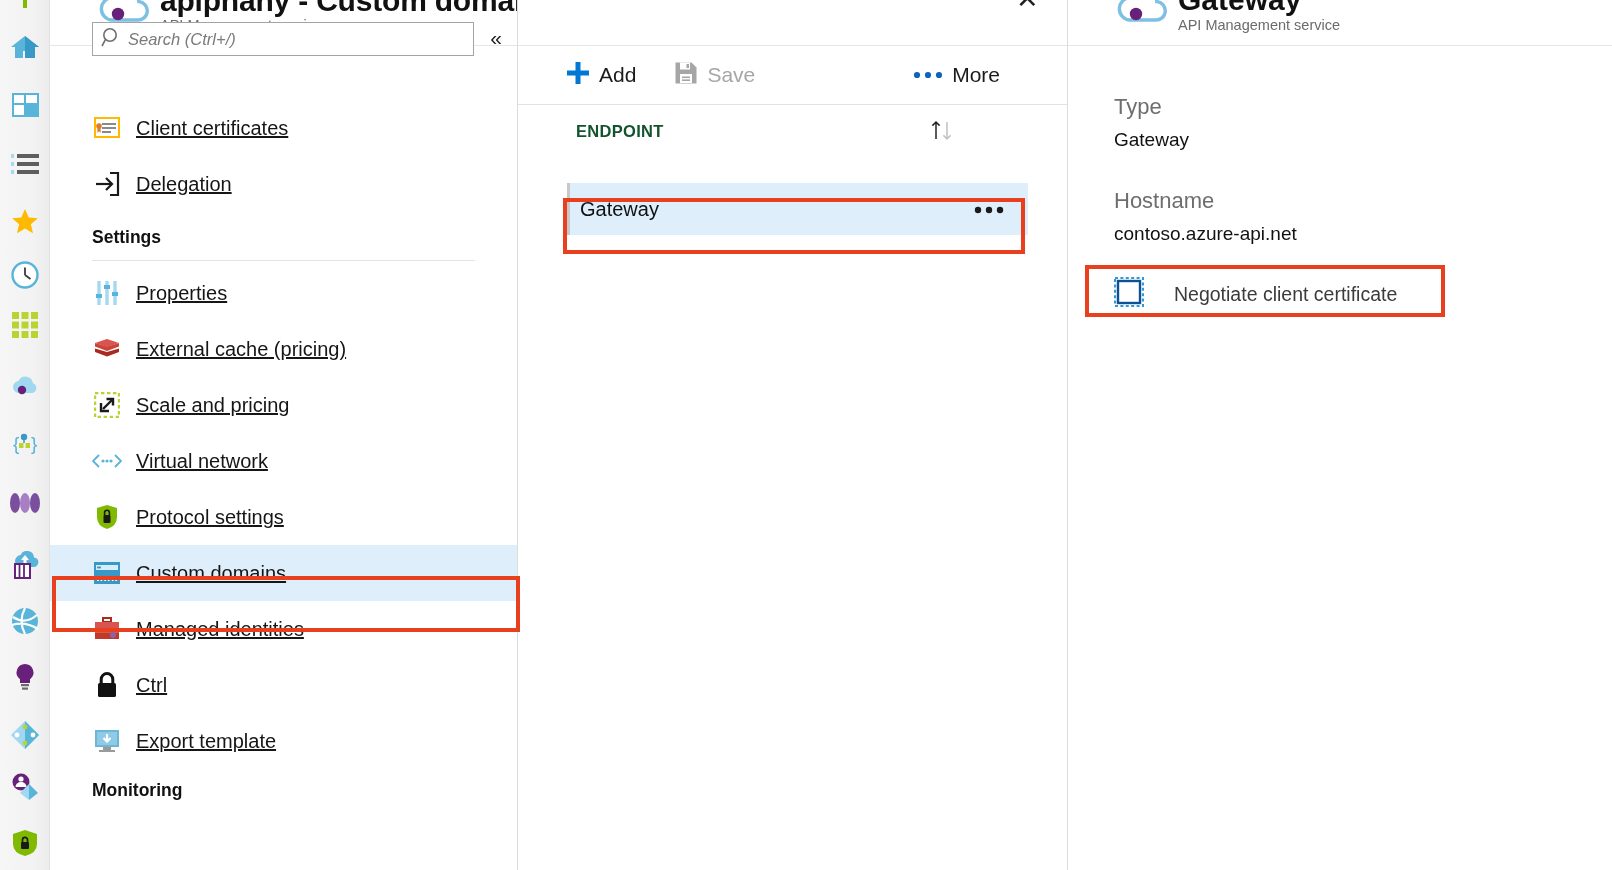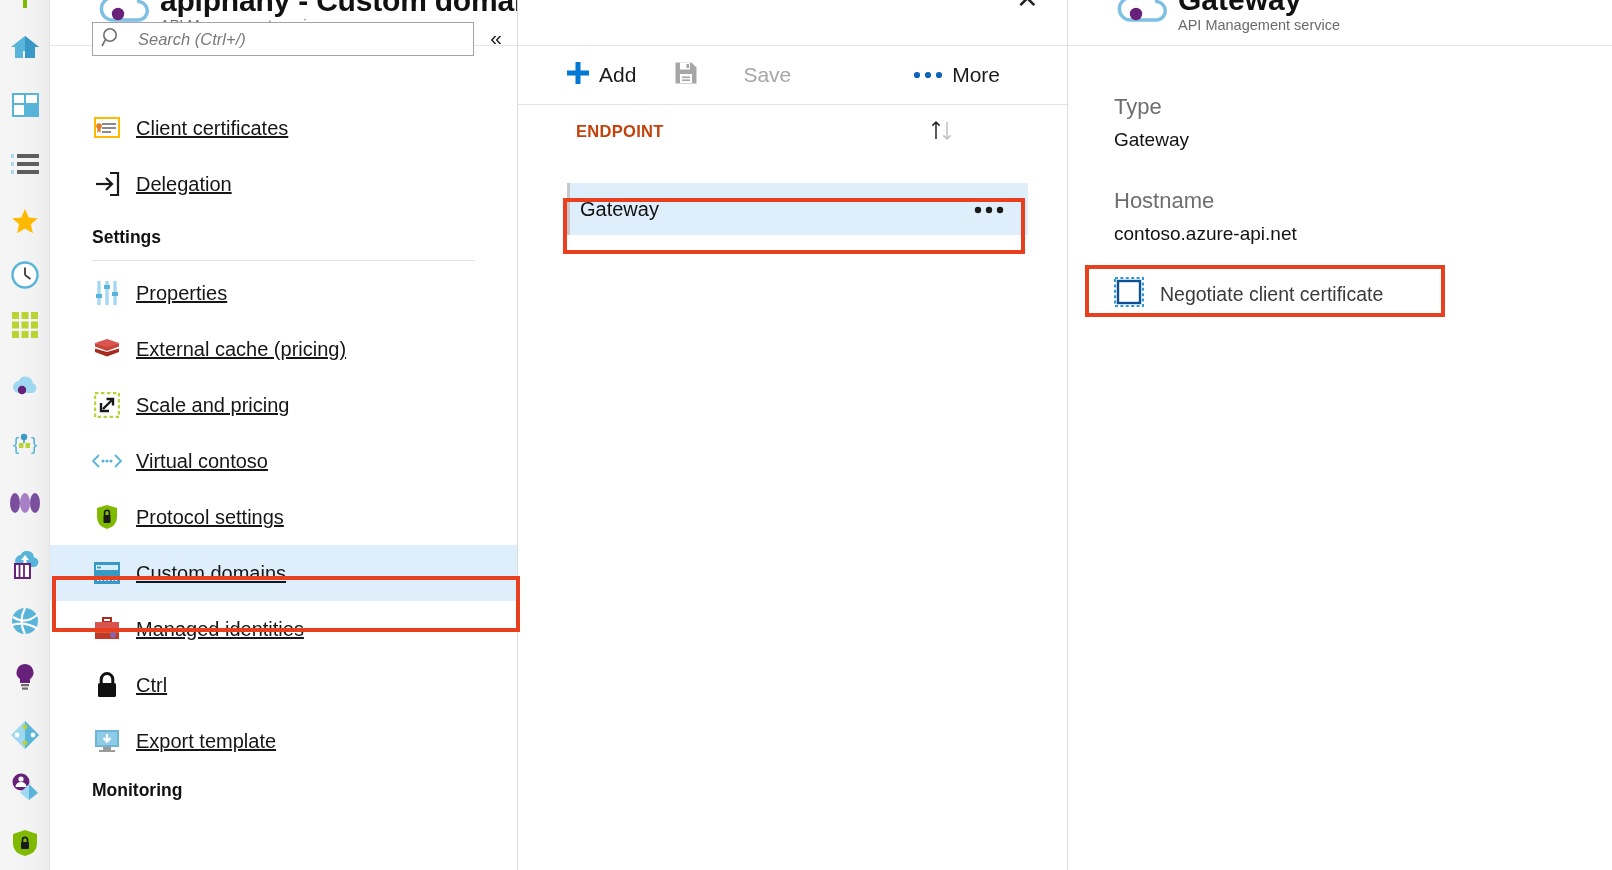--- a/index.html
+++ b/index.html
@@ -48,21 +48,21 @@
   .searchwrap { position: absolute; left: 42px; top: 22px; }
   .searchbox {
     width: 382px; height: 34px;
     border: 1px solid #a4a4a4; background: #fff;
     display: flex; align-items: center; padding-left: 8px;
   }
   .search-input {
     border: none; outline: none; background: transparent;
     font-family: "Liberation Sans", sans-serif;
     font-size: 16.5px; font-style: italic; color: #6f6f6f;
-    width: 330px; margin-left: 16px;
+    width: 330px; margin-left: 6px;
   }
   .search-input::placeholder { color: #7a7a7a; font-style: italic; opacity: 1; }
   .collapse-btn {
     position: absolute; left: 432px; top: 22px;
     width: 28px; height: 30px; display: flex; align-items: center; justify-content: center;
     font-size: 21px; color: #1a1a1a; cursor: pointer; line-height: 1;
   }
 
   .menu { position: absolute; left: 0; top: 100px; width: 467px; }
   .menu-item {
@@ -105,29 +105,29 @@
     position: absolute; left: 0; top: 46px; width: 550px; height: 59px;
     border-bottom: 1px solid #e2e2e2;
     display: flex; align-items: center;
   }
   .cmd {
     display: flex; align-items: center; height: 100%;
     padding: 0 10px; cursor: pointer; user-select: none;
   }
   .cmd .cmd-label { font-size: 21px; color: #1b1b1b; margin-left: 9px; }
   .cmd.disabled .cmd-label { color: #a6a6a6; }
-  .cmd.disabled { cursor: default; gap: 36px; }
+  .cmd.disabled { cursor: default; }
   .cmd-more { margin-left: auto; margin-right: 58px; }
 
   .list-head {
     position: absolute; left: 0; top: 105px; width: 550px; height: 52px;
     display: flex; align-items: center;
   }
   .list-head .col {
-    margin-left: 58px; font-size: 16.5px; font-weight: bold; color: #c2410c;
+    margin-left: 58px; font-size: 16.5px; font-weight: bold; color: #14532d;
     letter-spacing: 0.3px;
   }
   .sort-ic { position: absolute; left: 411px; top: 14px; }
 
   .row-gateway {
     position: absolute; left: 49px; top: 183px; width: 461px; height: 52px;
     background: #dfeefb; display: flex; align-items: center;
     border-left: 3px solid #c8c8c8;
     cursor: pointer;
   }
@@ -150,21 +150,21 @@
   }
   .rh-sub { position: absolute; left: 110px; top: 17px; font-size: 14.5px; color: #6b6b6b; }
 
   .field { position: absolute; left: 46px; }
   .field-label { font-size: 22px; color: #6e6e6e; }
   .field-value { font-size: 19px; color: #121212; margin-top: 9px; }
 
   .chk-row {
     position: absolute; left: 46px; display: flex; align-items: center; cursor: pointer;
   }
-  .chk-row .chk-label { margin-left: 16px; font-size: 19.5px; color: #3b3b3b; }
+  .chk-row .chk-label { margin-left: 30px; font-size: 19.5px; color: #3b3b3b; }
 
   
   .anno {
     position: absolute; border: 4px solid #e8401f; pointer-events: none;
   }
 </style>
 </head>
 <body>
 
 <div id="root">
@@ -411,21 +411,21 @@
       <div class="menu-item">
         <span class="mi-icon">
           <svg width="30" height="16" viewBox="0 0 30 16">
             <path d="M7 2 L1 8 L7 14" fill="none" stroke="#59b4d9" stroke-width="1.8"></path>
             <path d="M23 2 L29 8 L23 14" fill="none" stroke="#59b4d9" stroke-width="1.8"></path>
             <circle cx="11" cy="8" r="1.6" fill="#59b4d9"></circle>
             <circle cx="15" cy="8" r="1.6" fill="#59b4d9"></circle>
             <circle cx="19" cy="8" r="1.6" fill="#59b4d9"></circle>
           </svg>
         </span>
-        <span class="mi-label">Virtual contoso</span>
+        <span class="mi-label">Virtual network</span>
       </div>
 
       <div class="menu-item">
         <span class="mi-icon">
           <svg width="22" height="26" viewBox="0 0 22 26">
             <path d="M11 1 L21 4 L21 13 Q21 22 11 25 Q1 22 1 13 L1 4 Z" fill="#7fba00"></path>
             <rect x="7.5" y="11" width="7" height="8" rx="1" fill="#1a1a1a"></rect>
             <path d="M8.6 11 V8.6 a2.4 2.4 0 0 1 4.8 0 V11" stroke="#1a1a1a" stroke-width="1.6" fill="none"></path>
           </svg>
         </span>

